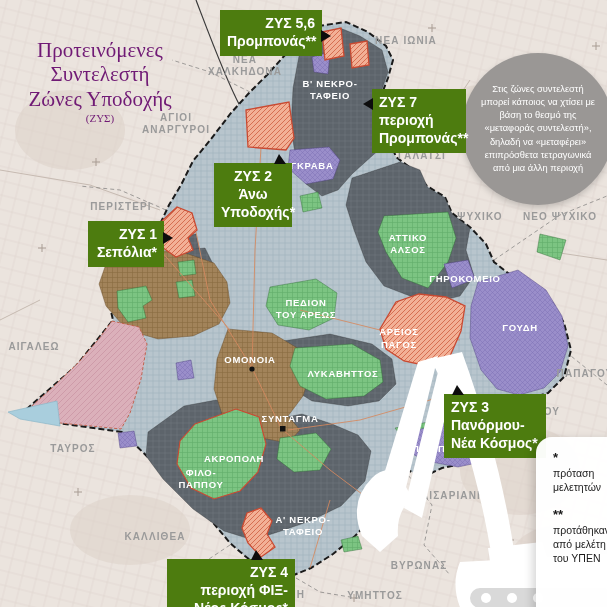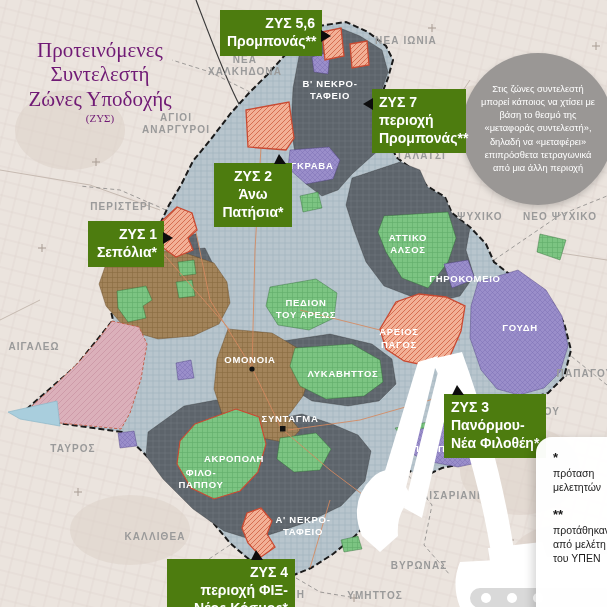--- a/index.html
+++ b/index.html
@@ -279,34 +279,34 @@
     <span class="ptr ptr-left"></span>
     <div>ΖΥΣ 7</div>
     <div>περιοχή</div>
     <div>Προμπονάς**</div>
   </div>
 
   <div class="callout right" id="co-zys2">
     <span class="ptr ptr-up"></span>
     <div>ΖΥΣ 2</div>
     <div>Άνω</div>
-    <div>Πατήσια*</div>
+    <div>Υποδοχής*</div>
   </div>
 
   <div class="callout right" id="co-zys1">
     <span class="ptr ptr-right"></span>
     <div>ΖΥΣ 1</div>
     <div>Σεπόλια*</div>
   </div>
 
   <div class="callout" id="co-zys3">
     <span class="ptr ptr-up"></span>
     <div>ΖΥΣ 3</div>
     <div>Πανόρμου-</div>
-    <div>Νέα Φιλοθέη*</div>
+    <div>Νέα Κόσμος*</div>
   </div>
 
   <div class="callout right" id="co-zys4">
     <span class="ptr ptr-up"></span>
     <div>ΖΥΣ 4</div>
     <div>περιοχή ΦΙΞ-</div>
     <div>Νέος Κόσμος*</div>
   </div>
 
   <div class="foot-card">

